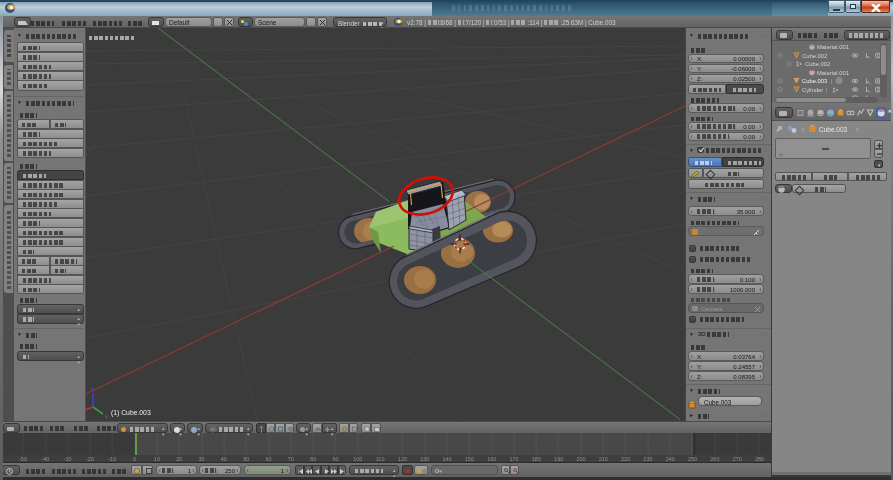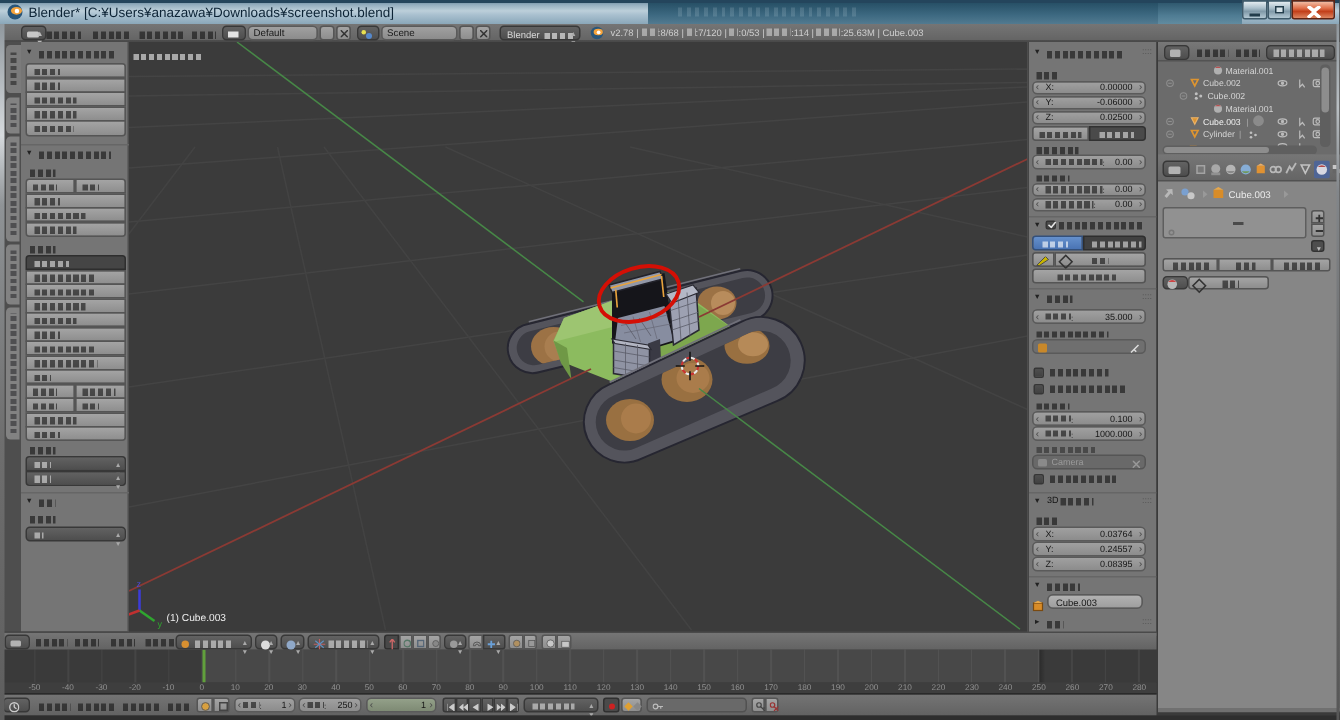--- a/index.html
+++ b/index.html
@@ -26,21 +26,20 @@
 <div class="a" id="titlebar" style="left:0;top:0;width:893px;height:16px;background:linear-gradient(180deg,#5d7f94 0%,#94aebf 20%,#bccfda 45%,#a9c0cf 62%,#8aa7b9 100%)">
   <div class="a" style="left:0;top:0;width:893px;height:1.5px;background:#24455c"></div>
   <div class="a" style="left:432px;top:1.5px;width:340px;height:14.5px;background:linear-gradient(180deg,#275066,#3e6a82 60%,#527a90)"></div>
   <div class="a" style="left:772px;top:1.5px;width:56px;height:14.5px;background:linear-gradient(180deg,#30596f,#4f7c93 60%,#618ba0)"></div>
   <div class="a" style="left:452px;top:4.5px;width:120px;height:6px;opacity:.16;background:repeating-linear-gradient(90deg,#cfe0e8 0 2.6px,transparent 2.6px 5.8px)"></div>
   <svg class="a" style="left:4px;top:2px" width="12" height="12" viewBox="0 0 12 12">
       <circle cx="6" cy="6" r="5" fill="#29567a"></circle>
       <ellipse cx="7" cy="5.2" rx="3.7" ry="2.6" fill="#f6a43c"></ellipse>
       <circle cx="7.3" cy="5.4" r="1.5" fill="#fff"></circle>
     </svg>
-  <div class="txt" style="left:19px;top:3.5px;font-size:9px;color:#0c2335">Blender* [C:¥Users¥anazawa¥Downloads¥screenshot.blend]</div>
   <div class="a" style="left:828px;top:0;width:17px;height:12.5px;background:linear-gradient(#e6eef2,#aabfcb 40%,#8099a8 60%,#b3c8d3);border:1px solid #3f5a6a;border-radius:0 0 2px 2px;box-sizing:border-box">
     <div class="a" style="left:4px;top:7.5px;width:7px;height:2px;background:#223c4b"></div>
     </div>
   <div class="a" style="left:845px;top:0;width:16px;height:12.5px;background:linear-gradient(#e6eef2,#aabfcb 40%,#8099a8 60%,#b3c8d3);border:1px solid #3f5a6a;border-radius:0 0 2px 2px;box-sizing:border-box">
     <div class="a" style="left:4px;top:3px;width:6px;height:5px;border:1px solid #223c4b;background:#d5e2e8;box-sizing:border-box"></div>
     </div>
   <div class="a" style="left:861px;top:0;width:29px;height:12.5px;background:linear-gradient(#f3c0a8,#e0714c 40%,#c23f1a 60%,#dd8560);border:1px solid #5f2312;border-radius:0 0 2px 2px;box-sizing:border-box">
     <svg class="a" style="left:9px;top:2.5px" width="10" height="8" viewBox="0 0 10 8">
         <path d="M1,0 L5,3 L9,0 M1,8 L5,4.5 L9,8" stroke="#fff" stroke-width="2" fill="none"></path>
         <path d="M1,0.5 L9,7.5 M9,0.5 L1,7.5" stroke="#fff" stroke-width="1.8"></path>

